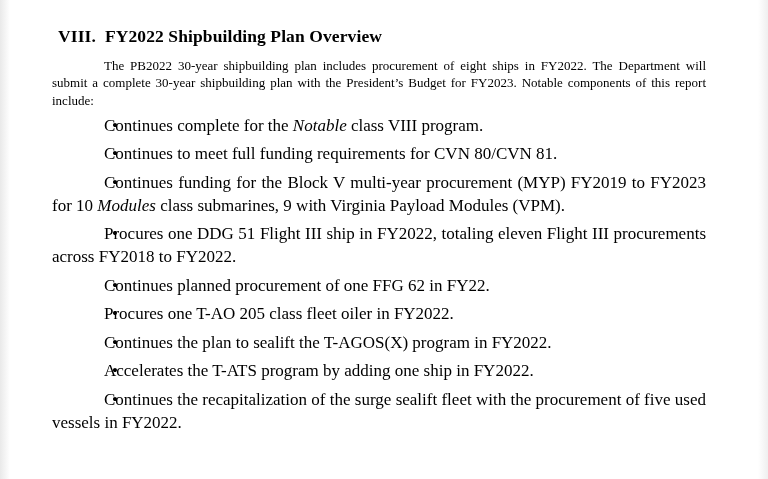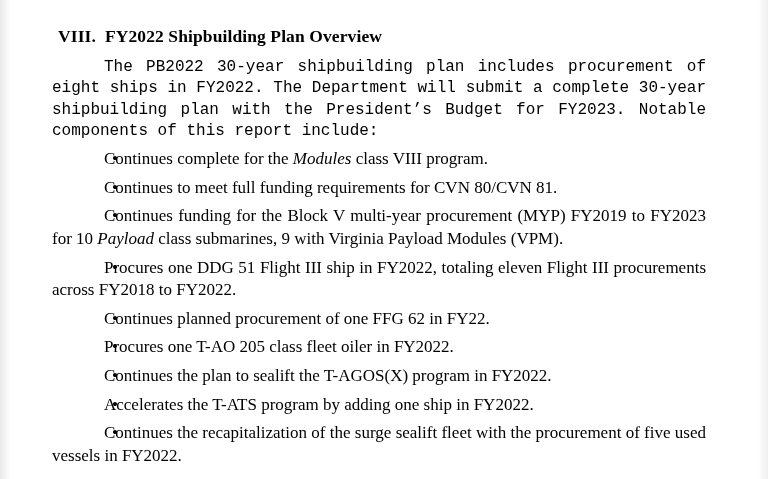--- a/index.html
+++ b/index.html
@@ -26,27 +26,26 @@
     font-size: 17.5px;
     font-weight: bold;
     margin: 0 0 10px 0;
     padding-left: 6px;
     letter-spacing: 0.1px;
   }
   .section-heading .num {
     margin-right: 9px;
   }
   .para {
-    font-size: 16px;
+    font-size: 13px;
     line-height: 1.33;
     text-align: justify;
     margin: 0 0 6px 0;
     text-indent: 52px;
     padding-right: 10px;
-    font-family: Liberation Mono, monospace;
   }
   .bullet-block {
     font-size: 17px;
     line-height: 1.33;
     text-align: justify;
     margin: 0 0 6px 0;
     padding-right: 10px;
     position: relative;
   }
   .bullet-block.indent {
@@ -79,29 +78,29 @@
 
   <h1 class="section-heading">
     <span class="num">VIII.</span><span>FY2022 Shipbuilding Plan Overview</span>
   </h1>
 
   <p class="para">The PB2022 30-year shipbuilding plan includes procurement of eight ships in FY2022.  The Department will submit a complete 30-year shipbuilding plan with the President’s Budget for FY2023.  Notable components of this report include:</p>
 
   <div>
 
     <p class="bullet-block indent">
-      <span class="marker-dot">•</span><span>Continues complete for the </span><i>Modules</i><span> class VIII program.</span>
+      <span class="marker-dot">•</span><span>Continues complete for the </span><i>Notable</i><span> class VIII program.</span>
     </p>
 
     <p class="bullet-block indent">
       <span class="marker-dot">•</span><span>Continues to meet full funding requirements for CVN 80/CVN 81.</span><i></i><span></span>
     </p>
 
     <p class="bullet-block indent">
-      <span class="marker-dot">•</span><span>Continues funding for the Block V multi-year procurement (MYP) FY2019 to FY2023 for 10 </span><i>Payload</i><span> class submarines, 9 with Virginia Payload Modules (VPM).</span>
+      <span class="marker-dot">•</span><span>Continues funding for the Block V multi-year procurement (MYP) FY2019 to FY2023 for 10 </span><i>Modules</i><span> class submarines, 9 with Virginia Payload Modules (VPM).</span>
     </p>
 
     <p class="bullet-block indent">
       <span class="marker-dot">•</span><span>Procures one DDG 51 Flight III ship in FY2022, totaling eleven Flight III procurements across FY2018 to FY2022.</span><i></i><span></span>
     </p>
 
     <p class="bullet-block indent">
       <span class="marker-dot">•</span><span>Continues planned procurement of one FFG 62 in FY22.</span><i></i><span></span>
     </p>
 

